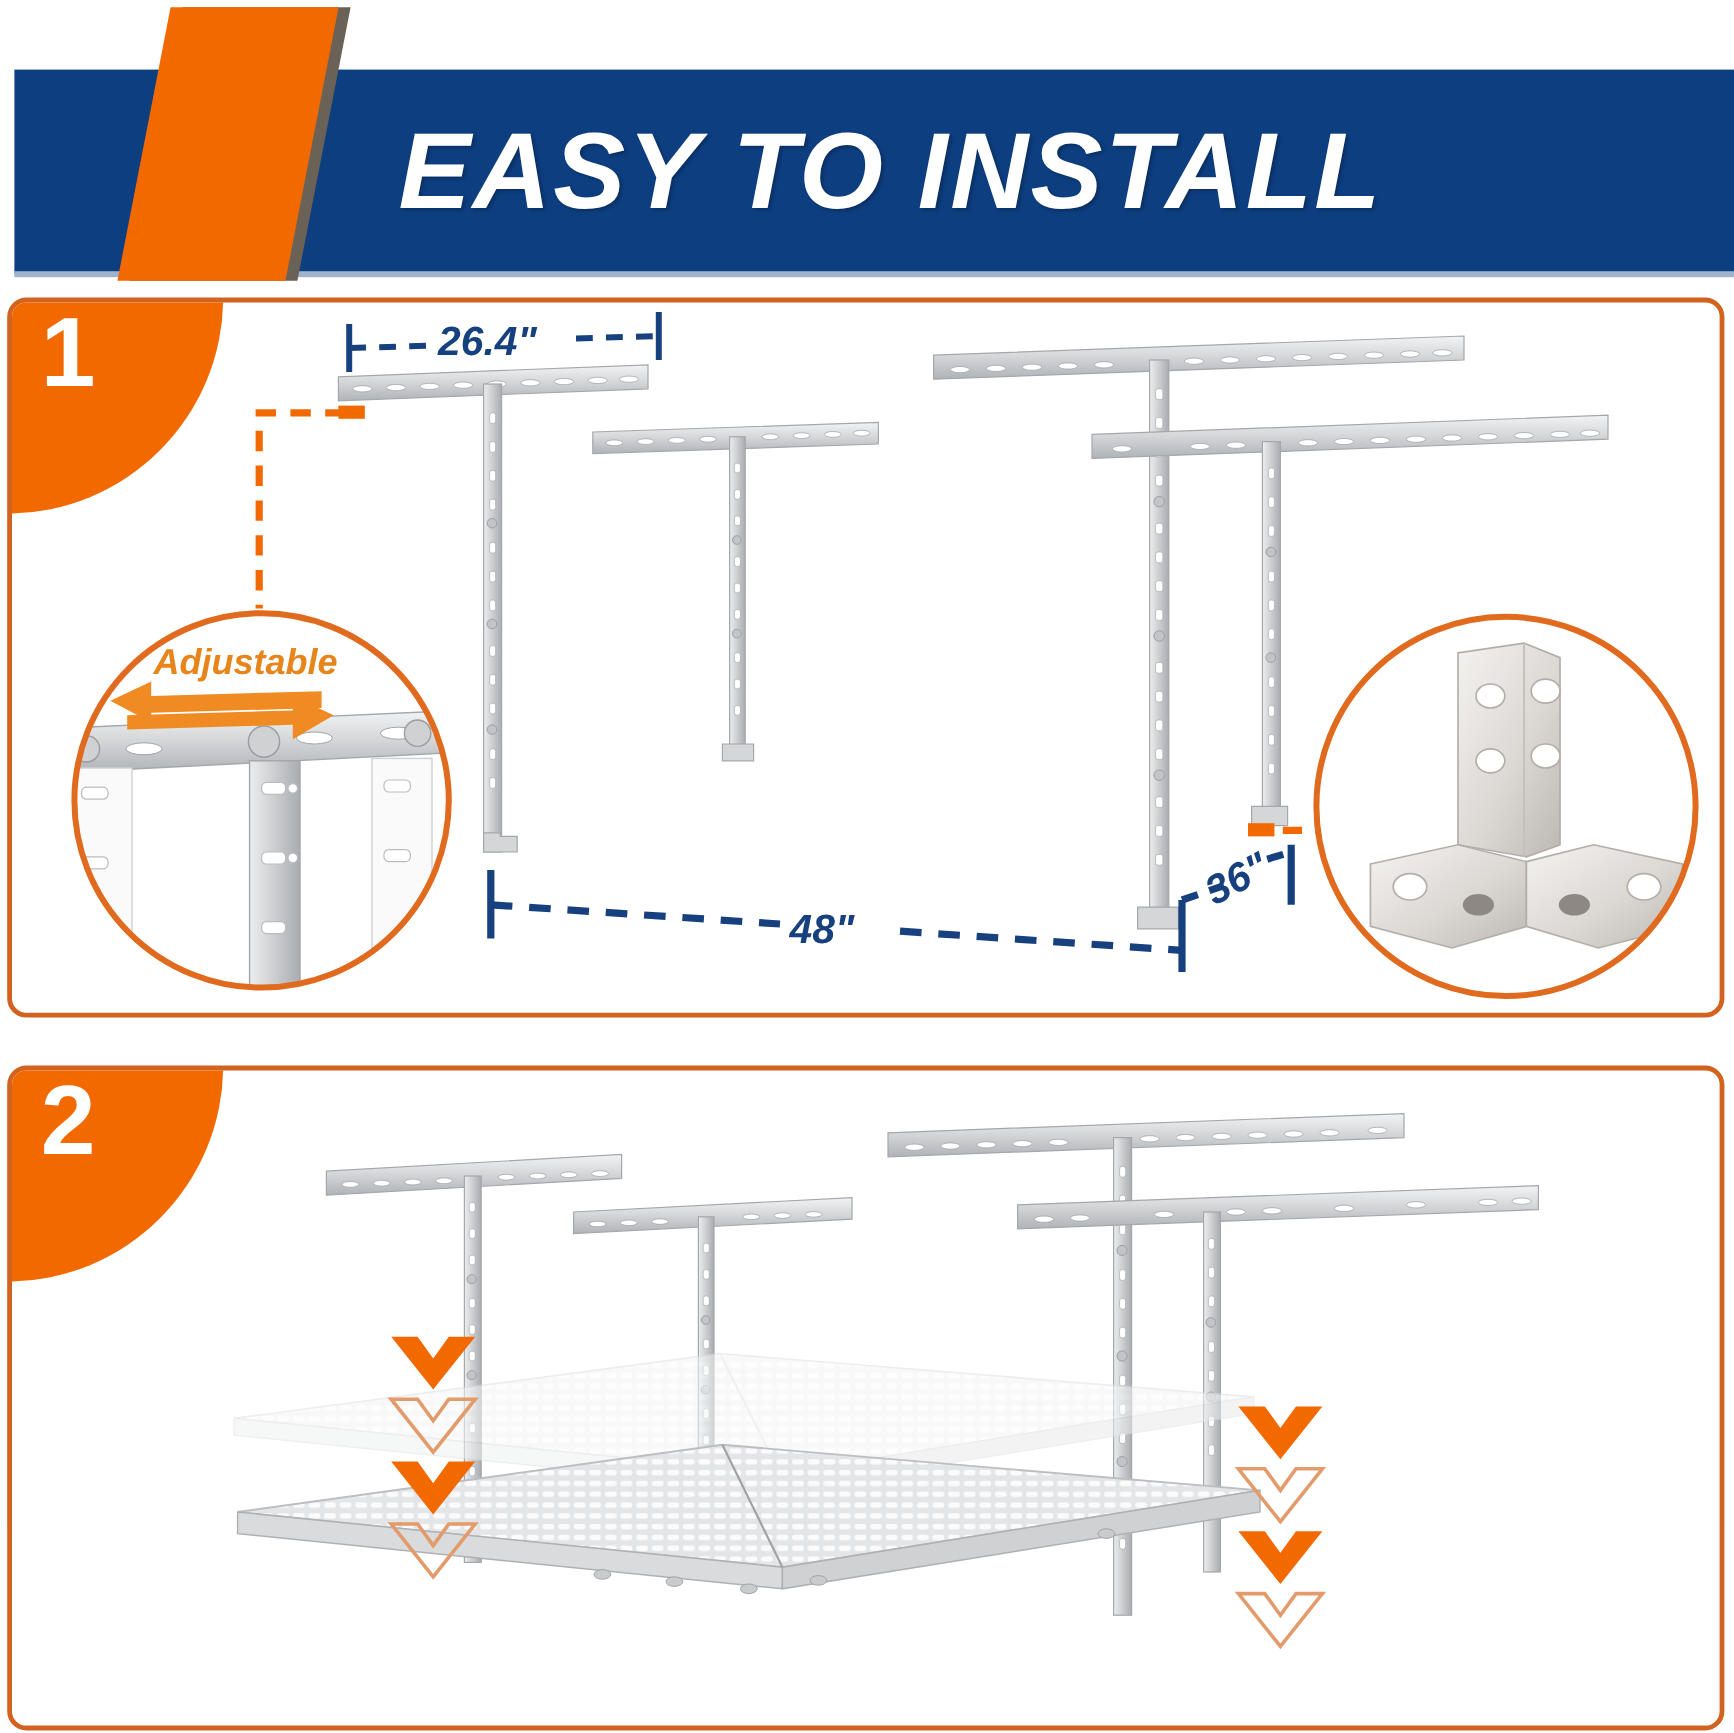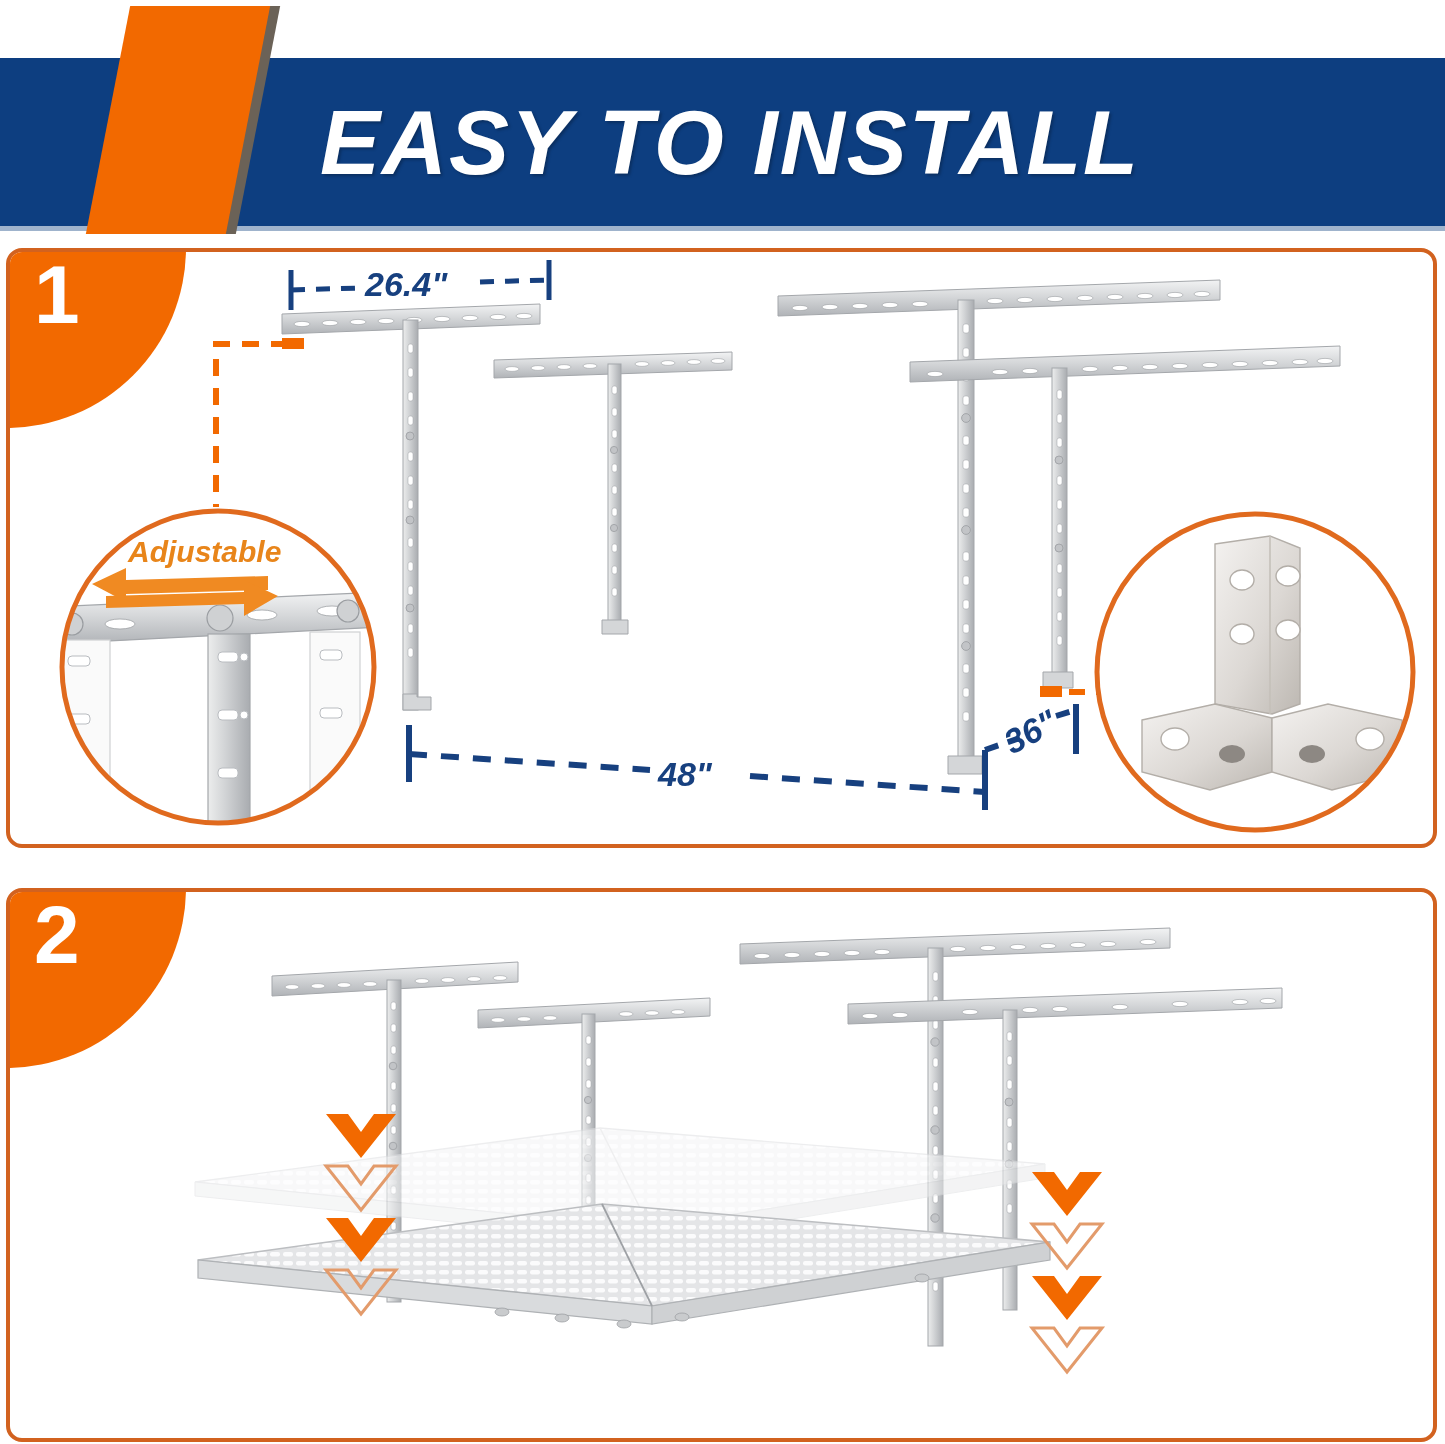--- a/index.html
+++ b/index.html
@@ -4,21 +4,21 @@
 <style>
   html,body{margin:0;padding:0;background:#ffffff;}
   body{
     width:1445px;height:1444px;
     font-family:"Liberation Sans", sans-serif;
     overflow:hidden;position:relative;
   }
 
   
   #header-banner{
-    position:absolute;left:0;top:0;width:1161px;height:240px;
+    position:absolute;left:12px;top:0;width:1161px;height:240px;
   }
   .banner-bar{
     position:absolute;left:0;top:58px;width:1445px;height:170px;
     background:#0D3E80;
   }
   .banner-bar-shadow{
     position:absolute;left:0;top:226px;width:1445px;height:5px;
     background:#9fb3cc;
   }
   .banner-slash{

